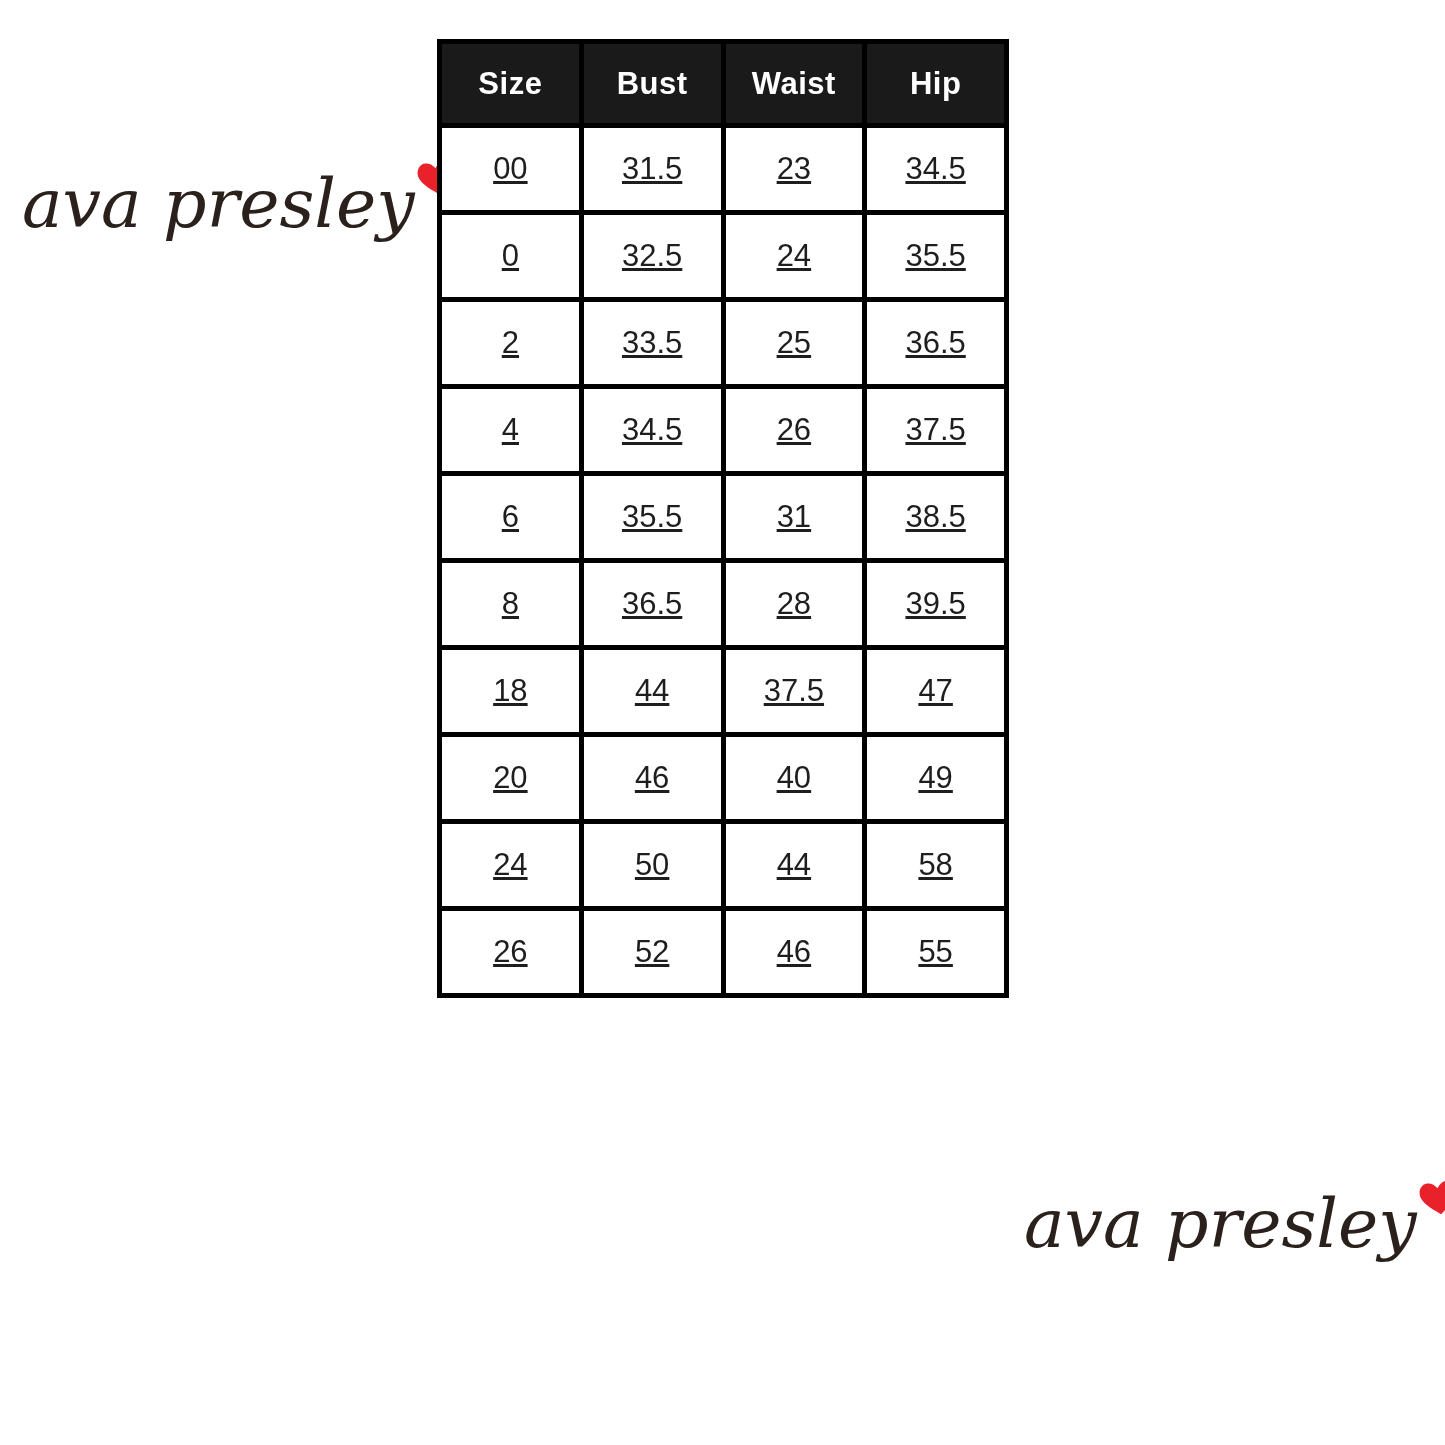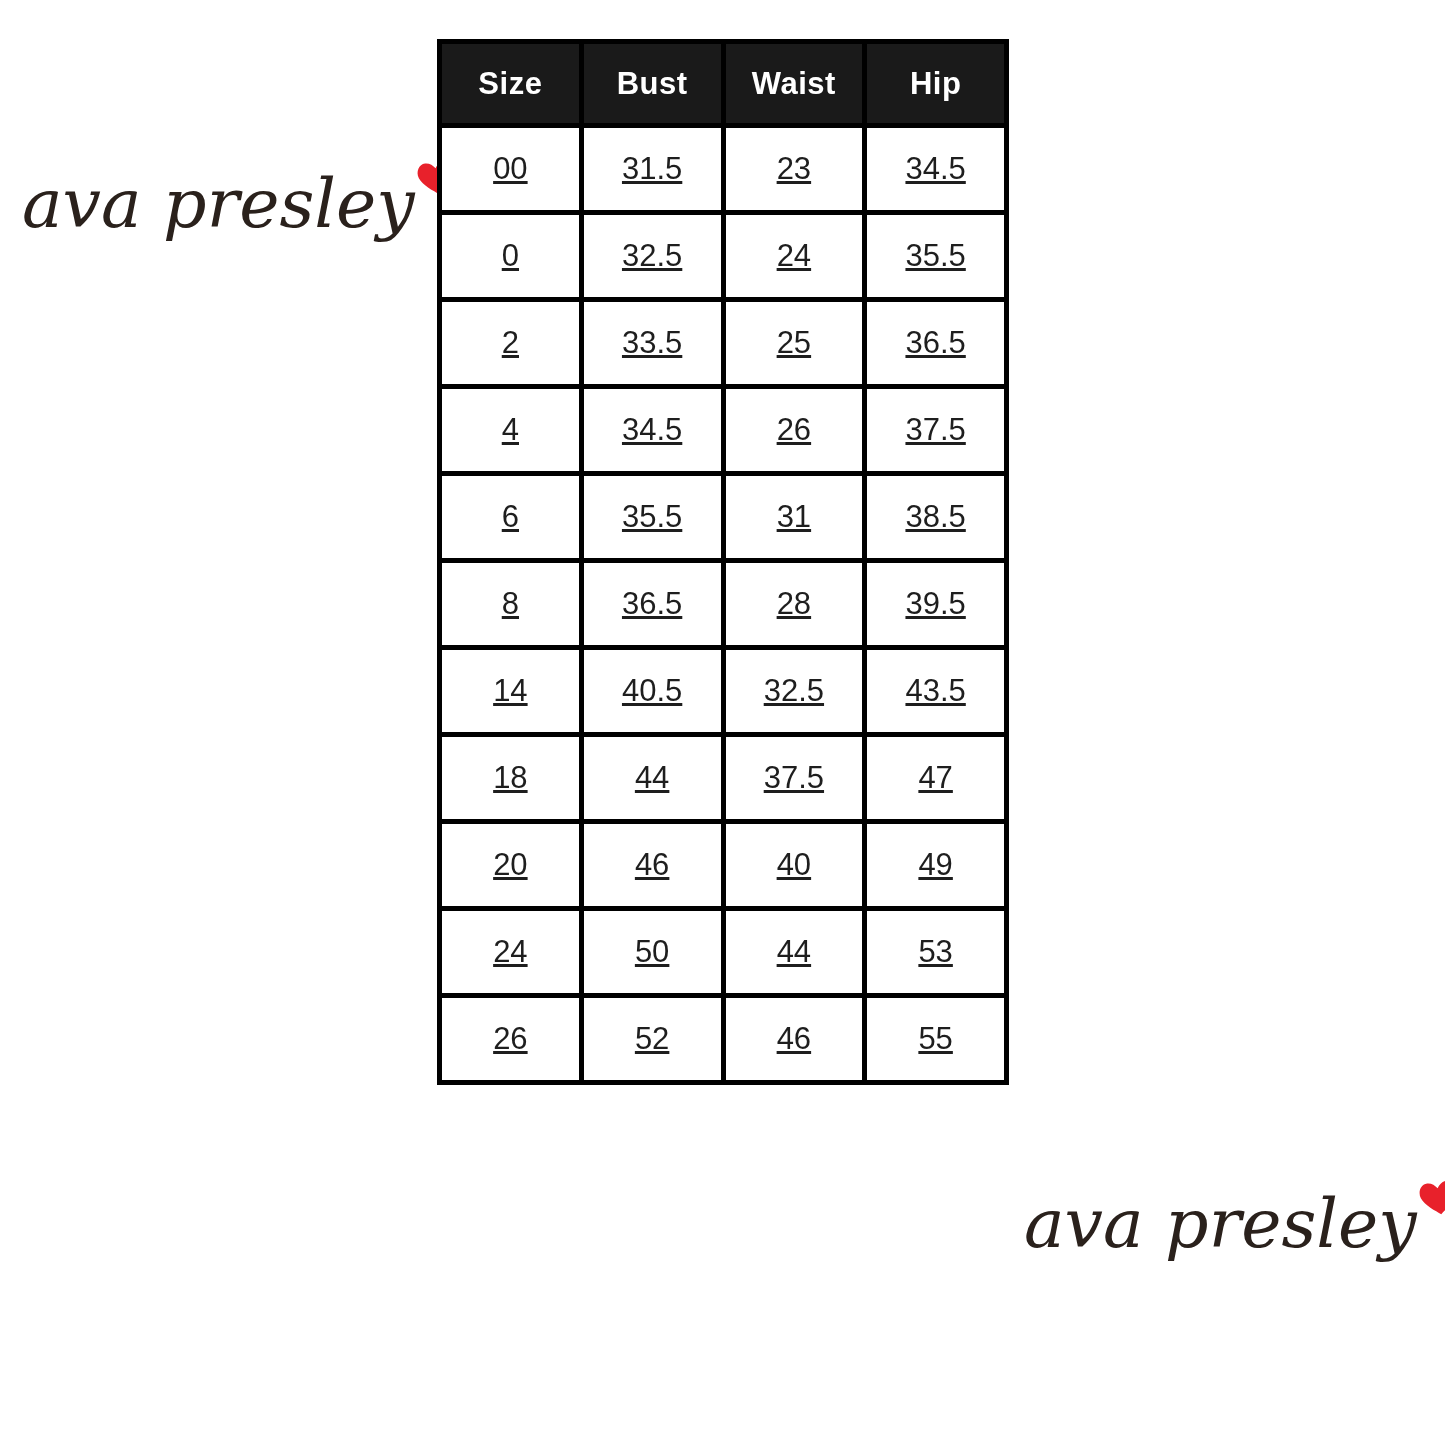--- a/index.html
+++ b/index.html
@@ -144,42 +144,36 @@
             <td>31</td>
             <td>38.5</td>
           </tr>
           <tr>
             <td>8</td>
             <td>36.5</td>
             <td>28</td>
             <td>39.5</td>
           </tr>
           <tr>
-            <td>14</td>
-            <td>40.5</td>
-            <td>32.5</td>
-            <td>43.5</td>
-          </tr>
-          <tr>
             <td>18</td>
             <td>44</td>
             <td>37.5</td>
             <td>47</td>
           </tr>
           <tr>
             <td>20</td>
             <td>46</td>
             <td>40</td>
             <td>49</td>
           </tr>
           <tr>
             <td>24</td>
             <td>50</td>
             <td>44</td>
-            <td>53</td>
+            <td>58</td>
           </tr>
           <tr>
             <td>26</td>
             <td>52</td>
             <td>46</td>
             <td>55</td>
           </tr>
         </tbody>
     </table>
   </div>

